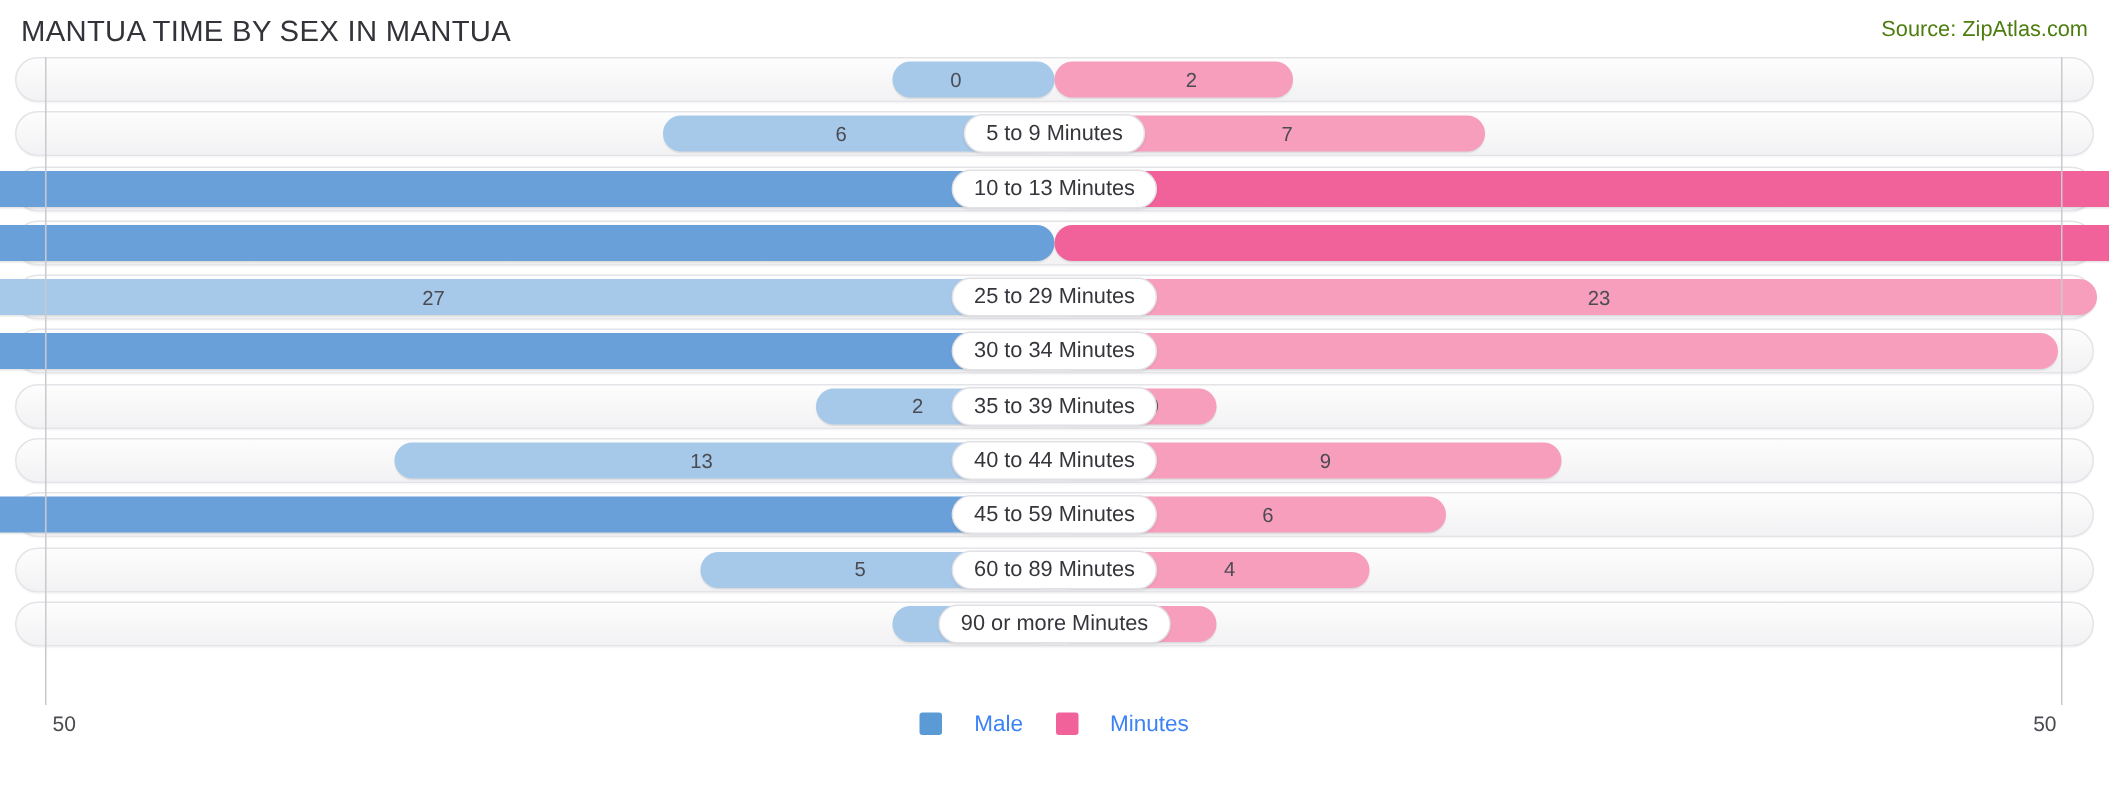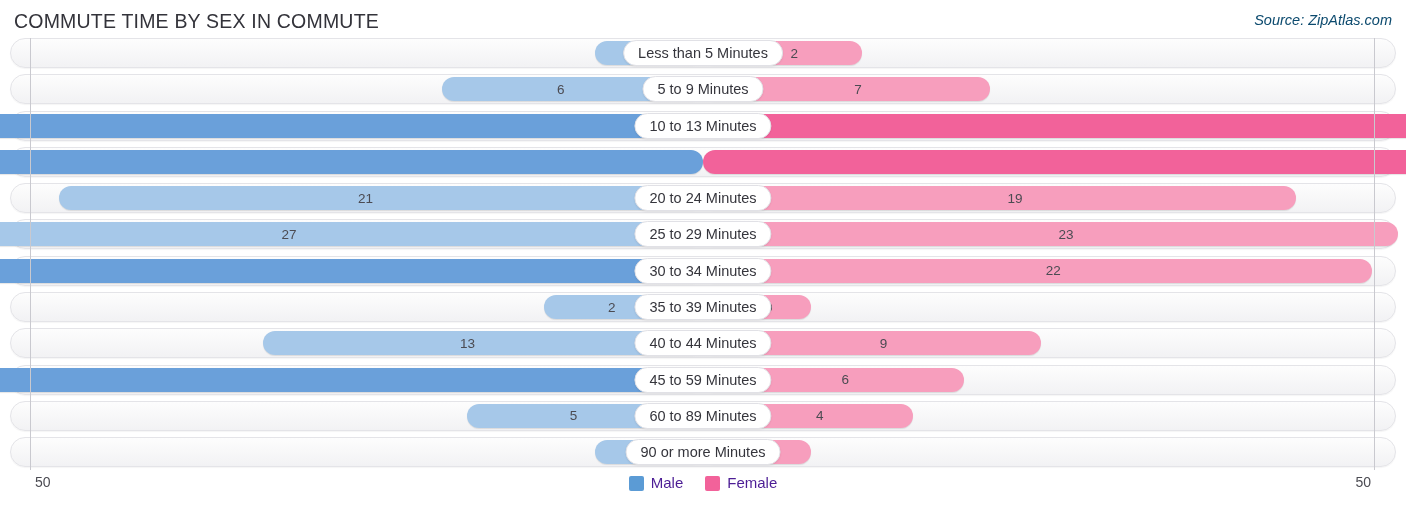--- a/index.html
+++ b/index.html
@@ -28,22 +28,21 @@
     font-size: 19.5px;
     font-weight: 400;
     letter-spacing: .2px;
     color: #33333a;
     white-space: nowrap;
   }
   .source {
     position: absolute;
     right: 14px; top: 12px;
     font-size: 14.5px;
-    font-style: italic;
-    color: #0c4a6e;
+    color: #4d7c0f;
     white-space: nowrap;
     text-align: center;
   }
 
   
   .plot {
     position: relative;
     margin: 0 10px;
     height: 432px;
   }
@@ -150,51 +149,50 @@
   .legend {
     position: absolute;
     left: 0; right: 0; top: 4px;
     display: flex;
     justify-content: center;
     align-items: center;
     gap: 22px;
   }
   .legend-item {
     display: flex;
-    align-items: flex-end;
-    gap: 7px;
+    align-items: center;
+    gap: 21px;
     font-size: 15px;
-    color: #4c1d95;
+    color: #3b82f6;
   }
   .swatch {
     width: 15px; height: 15px;
     border-radius: 2px;
     display: inline-block;
   }
 </style>
 </head>
 <body>
 
 <div class="header">
-  <div class="chart-title">COMMUTE TIME BY SEX IN COMMUTE</div>
+  <div class="chart-title">MANTUA TIME BY SEX IN MANTUA</div>
   <div class="source">Source: ZipAtlas.com</div>
 </div>
 
 <div class="plot">
   <div class="axis-line left"></div>
   <div class="axis-line right"></div>
   <div class="rows" id="rows">
       <div class="row">
         <div class="bar-wrap">
           <div class="bar male" style="width: 7.8%; background: rgb(166, 200, 233);"></div>
           <div class="bar-outlabel male" style="right: calc(53.9%); left: 0px;">0</div>
           <div class="bar female" style="width: 11.488%; background: rgb(247, 158, 189);"></div>
           <div class="bar-outlabel female" style="left: calc(55.744%); right: 0px;">2</div>
         </div>
-        <div class="cat-pill">Less than 5 Minutes</div>
       </div>
       <div class="row">
         <div class="bar-wrap">
           <div class="bar male" style="width: 18.864%; background: rgb(166, 200, 233);"></div>
           <div class="bar-outlabel male" style="right: calc(59.432%); left: 0px;">6</div>
           <div class="bar female" style="width: 20.708%; background: rgb(247, 158, 189);"></div>
           <div class="bar-outlabel female" style="left: calc(60.354%); right: 0px;">7</div>
         </div>
         <div class="cat-pill">5 to 9 Minutes</div>
       </div>
@@ -206,41 +204,31 @@
         <div class="cat-pill">10 to 13 Minutes</div>
       </div>
       <div class="row">
         <div class="bar-wrap">
           <div class="bar male" style="width: 70.496%; background: rgb(106, 160, 218);"></div>
           <div class="bar female" style="width: 81.56%; background: rgb(242, 98, 154);"></div>
         </div>
       </div>
       <div class="row">
         <div class="bar-wrap">
-          <div class="bar male" style="width: 46.524%; background: rgb(166, 200, 233);"></div>
-          <div class="bar-outlabel male" style="right: calc(73.262%); left: 0px;">21</div>
-          <div class="bar female" style="width: 42.836%; background: rgb(247, 158, 189);"></div>
-          <div class="bar-outlabel female" style="left: calc(71.418%); right: 0px;">19</div>
-        </div>
-        <div class="cat-pill">20 to 24 Minutes</div>
-      </div>
-      <div class="row">
-        <div class="bar-wrap">
           <div class="bar male" style="width: 57.588%; background: rgb(166, 200, 233);"></div>
           <div class="bar-outlabel male" style="right: calc(78.794%); left: 0px;">27</div>
           <div class="bar female" style="width: 50.212%; background: rgb(247, 158, 189);"></div>
           <div class="bar-outlabel female" style="left: calc(75.106%); right: 0px;">23</div>
         </div>
         <div class="cat-pill">25 to 29 Minutes</div>
       </div>
       <div class="row">
         <div class="bar-wrap">
           <div class="bar male" style="width: 77.872%; background: rgb(106, 160, 218);"></div>
           <div class="bar female" style="width: 48.368%; background: rgb(247, 158, 189);"></div>
-          <div class="bar-outlabel female" style="left: calc(74.184%); right: 0px;">22</div>
         </div>
         <div class="cat-pill">30 to 34 Minutes</div>
       </div>
       <div class="row">
         <div class="bar-wrap">
           <div class="bar male" style="width: 11.488%; background: rgb(166, 200, 233);"></div>
           <div class="bar-outlabel male" style="right: calc(55.744%); left: 0px;">2</div>
           <div class="bar female" style="width: 7.8%; background: rgb(247, 158, 189);"></div>
           <div class="bar-outlabel female" style="left: calc(53.9%); right: 0px;">0</div>
         </div>
@@ -287,16 +275,16 @@
 <div class="footer">
   <div class="axis-end left">50</div>
   <div class="axis-end right">50</div>
   <div class="legend" id="legend">
       <div class="legend-item">
         <span class="swatch" style="background: rgb(91, 155, 213);"></span>
         <span>Male</span>
       </div>
       <div class="legend-item">
         <span class="swatch" style="background: rgb(242, 98, 154);"></span>
-        <span>Female</span>
+        <span>Minutes</span>
       </div>
     </div>
 </div>
 
 </body></html>

